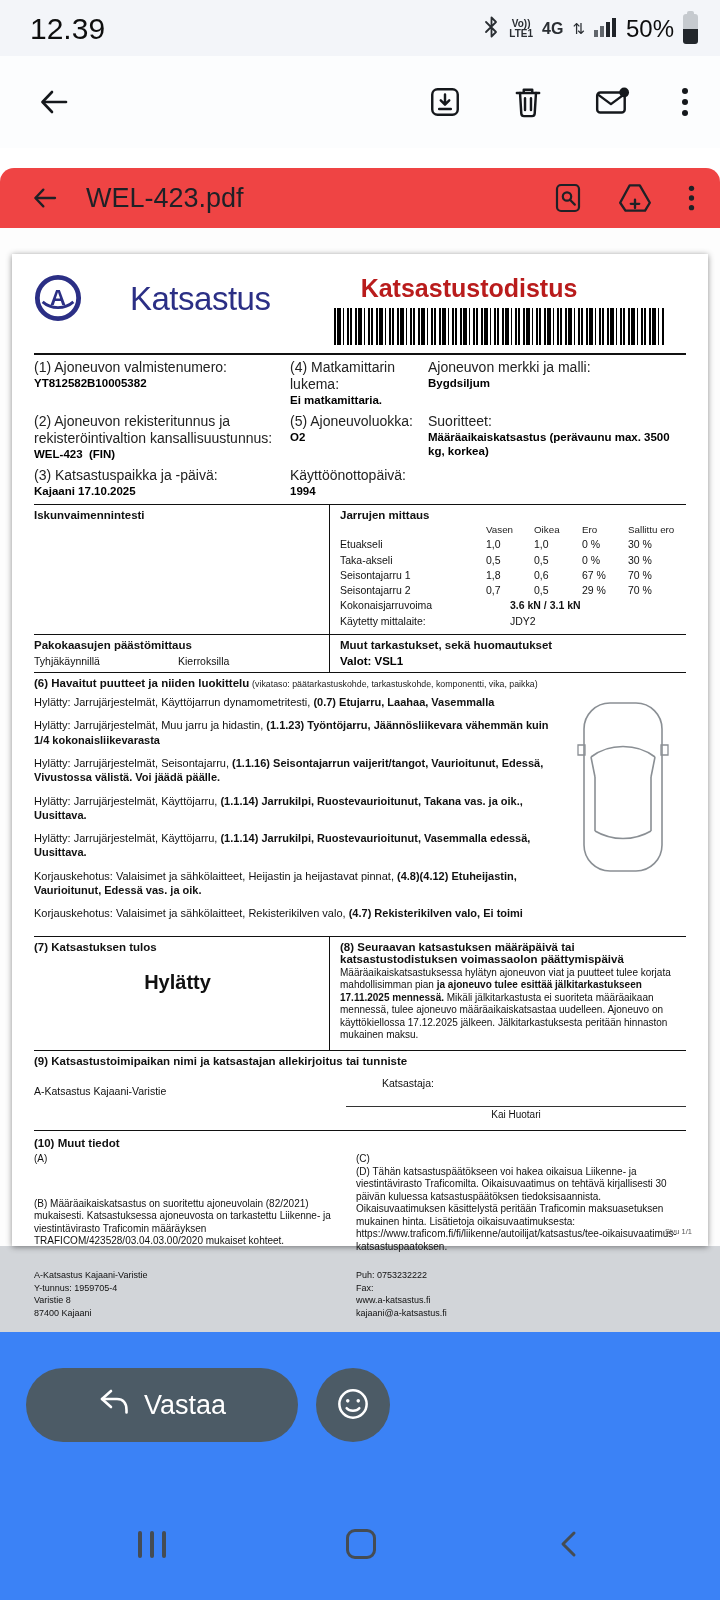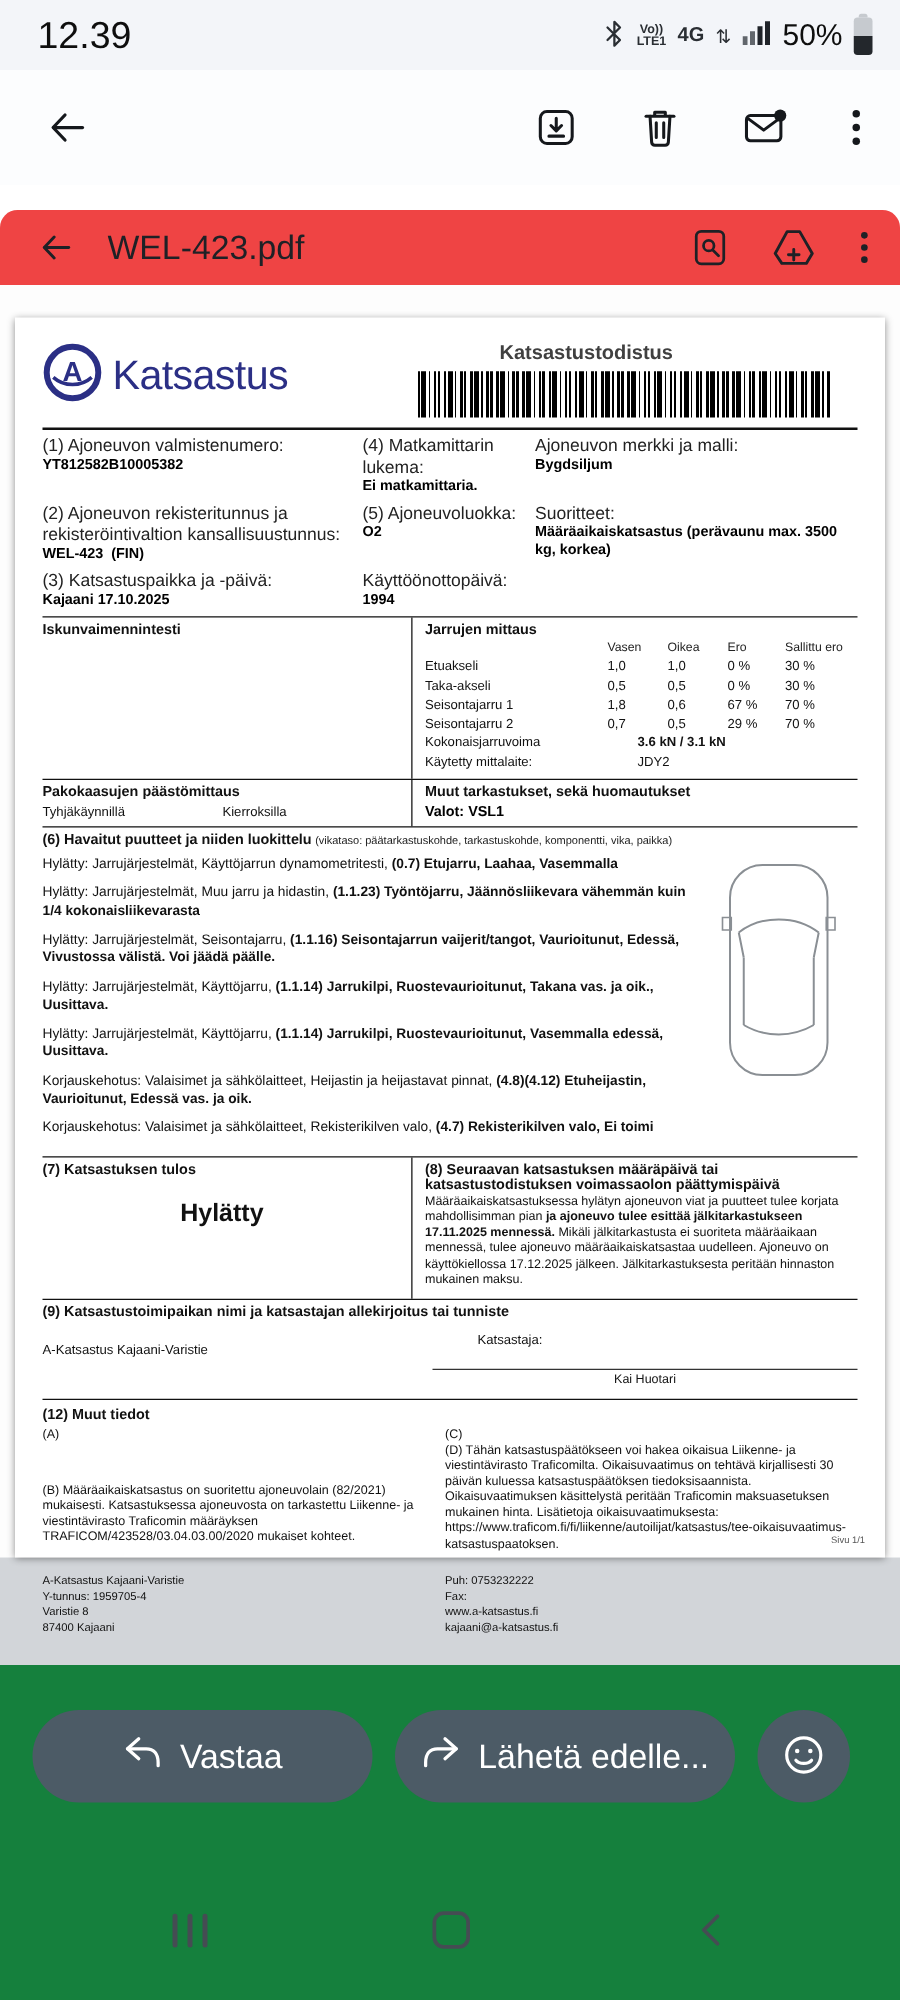--- a/index.html
+++ b/index.html
@@ -30,23 +30,23 @@
   .pdf-actions { display:flex; align-items:center; gap:34px; }
 
   
   .pdf-area { background:#fdfdfd; padding:26px 12px 0; flex:0 0 auto; }
   .page { background:#fff; height:992px; box-shadow:0 1px 6px rgba(0,0,0,.45); padding:20px 22px 14px; position:relative; font-size:10px; }
   .gray-strip { height:86px; background:#d2d5d9; flex:0 0 auto; }
 
   
   .doc-header { display:flex; align-items:flex-start; border-bottom:2px solid #111; padding-bottom:8px; }
   .brand-wrap { display:flex; align-items:center; gap:8px; width:218px; }
-  .brand-name { font-size:33px; color:#2b2f85; letter-spacing:-0.5px; }
+  .brand-name { font-size:33px; color:#2b2f85; letter-spacing:-0.5px;margin-left:40px; }
   .hdr-right { flex:1; display:flex; flex-direction:column; align-items:center; }
-  .doc-title { font-size:16px; font-weight:bold; color:#404040; }
+  .doc-title { font-size:25px; font-weight:bold; color:#b91c1c; }
   .barcode { margin-top:5px; width:330px; height:37px; margin-left:60px;
     background:repeating-linear-gradient(90deg,#000 0 2px,#fff 2px 3px,#000 3px 7px,#fff 7px 9px,#000 9px 10px,#fff 10px 13px,#000 13px 15px,#fff 15px 16px,#000 16px 18px,#fff 18px 21px); }
 
   .lbl { font-size:14px; color:#222; line-height:1.2; }
   .val { font-size:11.5px; font-weight:bold; color:#000; line-height:1.25; white-space:pre-wrap; }
   .info-grid { display:grid; grid-template-columns:250px 132px 1fr; padding:4px 0 6px; border-bottom:1.5px solid #111; column-gap:6px; row-gap:6px; }
 
   .split { display:flex; border-bottom:1.5px solid #111; }
   .split .left { width:296px; border-right:1.2px solid #111; padding:4px 8px 4px 0; }
   .split .right { flex:1; padding:4px 0 4px 10px; }
@@ -90,21 +90,21 @@
   .s10-cols .colR { width:330px; }
   .mini-mark { font-size:10px; margin-bottom:34px; }
   .mini-mark2 { font-size:10px; margin-bottom:2px; }
 
   .doc-footer { display:flex; margin-top:16px; font-size:9px; line-height:1.4; color:#111; }
   .doc-footer .fl { flex:1; }
   .doc-footer .fr { width:330px; }
   .sivu { position:absolute; right:16px; bottom:10px; font-size:7.5px; color:#555; }
 
   
-  .bottom-sheet { flex:1; background:#15803d; position:relative; padding:36px 26px 0; }
+  .bottom-sheet { flex:1; background:#3b82f6; position:relative; padding:36px 26px 0; }
   .pill-row { display:flex; align-items:center; gap:18px; }
   .pill { height:74px; border-radius:40px; background:#4c5b66; color:#fff; display:flex; align-items:center; justify-content:center; gap:14px; font-size:27px; border:none; cursor:pointer; font-family:"Liberation Sans",sans-serif; }
   .pill-reply, .pill-fwd { flex:0 0 272px; }
   .emoji-btn { width:74px; height:74px; border-radius:50%; background:#4c5b66; border:none; display:flex; align-items:center; justify-content:center; cursor:pointer; }
 
   .nav-bar { position:absolute; left:0; right:0; bottom:0; height:112px; display:flex; align-items:center; justify-content:space-between; padding:0 138px; }
   .recents { display:flex; gap:8px; }
   .recents span { width:4px; height:27px; background:#454c53; border-radius:2px; }
   .home-btn { width:30px; height:30px; border:3px solid #454c53; border-radius:9px; background:none; }
 </style>
@@ -378,21 +378,21 @@
           <div class="station">A-Katsastus Kajaani-Varistie</div>
           <div class="sig">
             <div class="sig-label">Katsastaja:</div>
             <div class="sig-line"></div>
             <div class="sig-name">Kai Huotari</div>
           </div>
         </div>
       </div>
 
       <div class="s10">
-        <div class="sec-title">(12) Muut tiedot</div>
+        <div class="sec-title">(10) Muut tiedot</div>
         <div class="s10-cols">
           <div class="colL">
             <div class="mini-mark">(A)</div>
             <p class="para">(B) Määräaikaiskatsastus on suoritettu ajoneuvolain (82/2021) mukaisesti. Katsastuksessa ajoneuvosta on tarkastettu Liikenne- ja viestintävirasto Traficomin määräyksen TRAFICOM/423528/03.04.03.00/2020 mukaiset kohteet.</p>
           </div>
           <div class="colR">
             <div class="mini-mark2">(C)</div>
             <p class="para">(D) Tähän katsastuspäätökseen voi hakea oikaisua Liikenne- ja viestintävirasto Traficomilta. Oikaisuvaatimus on tehtävä kirjallisesti 30 päivän kuluessa katsastuspäätöksen tiedoksisaannista. Oikaisuvaatimuksen käsittelystä peritään Traficomin maksuasetuksen mukainen hinta. Lisätietoja oikaisuvaatimuksesta: https://www.traficom.fi/fi/liikenne/autoilijat/katsastus/tee-oikaisuvaatimus-katsastuspaatoksen.</p>
           </div>
         </div>
@@ -423,29 +423,20 @@
     <div class="pill-row">
       <button class="pill pill-reply">
         <span>
           <svg width="32" height="30" viewBox="0 0 32 30" fill="none" stroke="#fff" stroke-width="2.6" stroke-linecap="round" stroke-linejoin="round">
             <path d="M13 4 L4 12 L13 20"></path>
             <path d="M4 12 h15 c6 0 9.5 4 9.5 11 v2.5"></path>
           </svg>
         </span>
         <span>Vastaa</span>
       </button>
-      <button class="pill pill-fwd">
-        <span>
-          <svg width="32" height="30" viewBox="0 0 32 30" fill="none" stroke="#fff" stroke-width="2.6" stroke-linecap="round" stroke-linejoin="round">
-            <path d="M19 4 L28 12 L19 20"></path>
-            <path d="M28 12 h-15 c-6 0 -9.5 4 -9.5 11 v2.5"></path>
-          </svg>
-        </span>
-        <span>Lähetä edelle...</span>
-      </button>
       <button class="emoji-btn">
         <span>
           <svg width="42" height="42" viewBox="0 0 40 40" fill="none" stroke="#fff" stroke-width="2.4" stroke-linecap="round">
             <circle cx="20" cy="20" r="13"></circle>
             <circle cx="15" cy="17" r="1.7" fill="#fff" stroke="none"></circle>
             <circle cx="25" cy="17" r="1.7" fill="#fff" stroke="none"></circle>
             <path d="M14 24 c2.5 3.2 9.5 3.2 12 0"></path>
           </svg>
         </span>
       </button>

